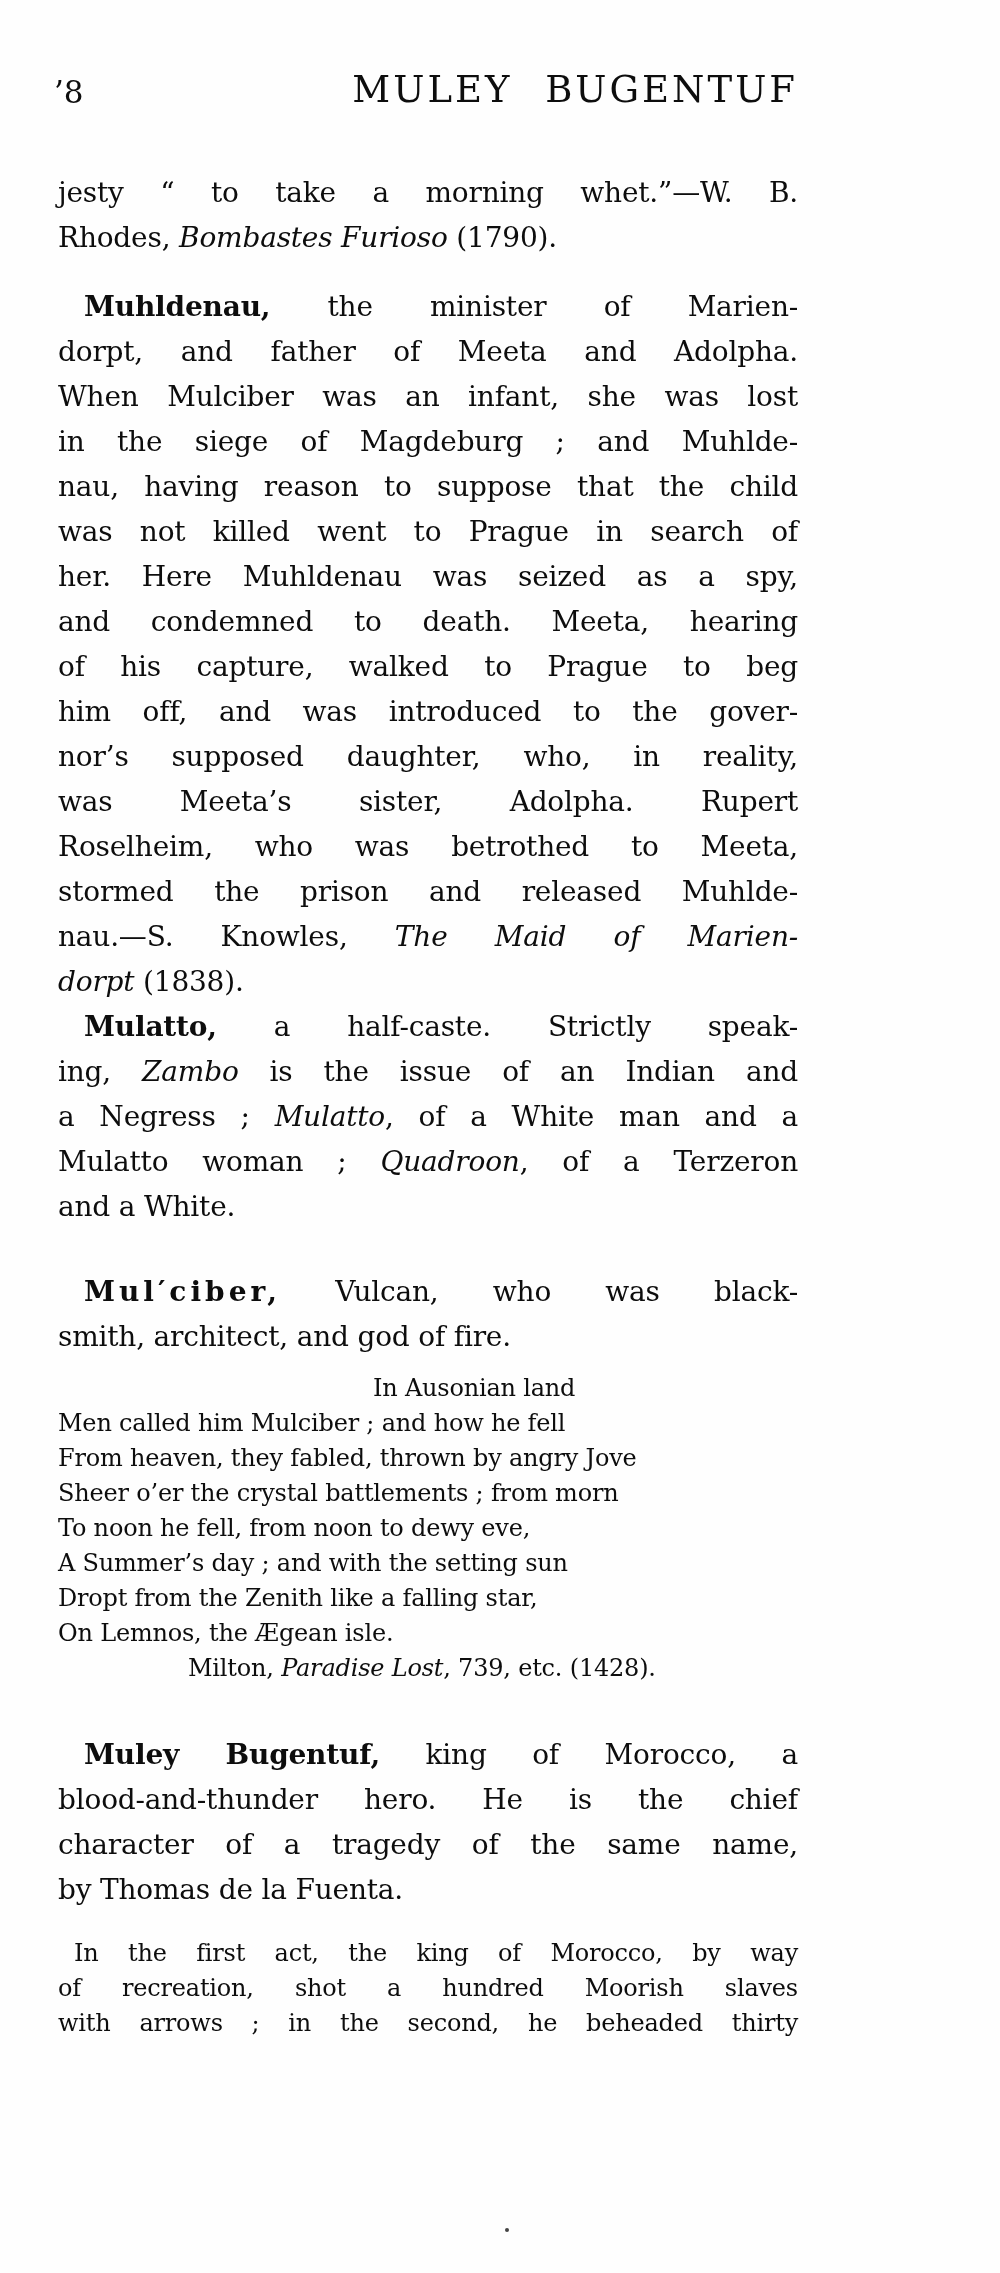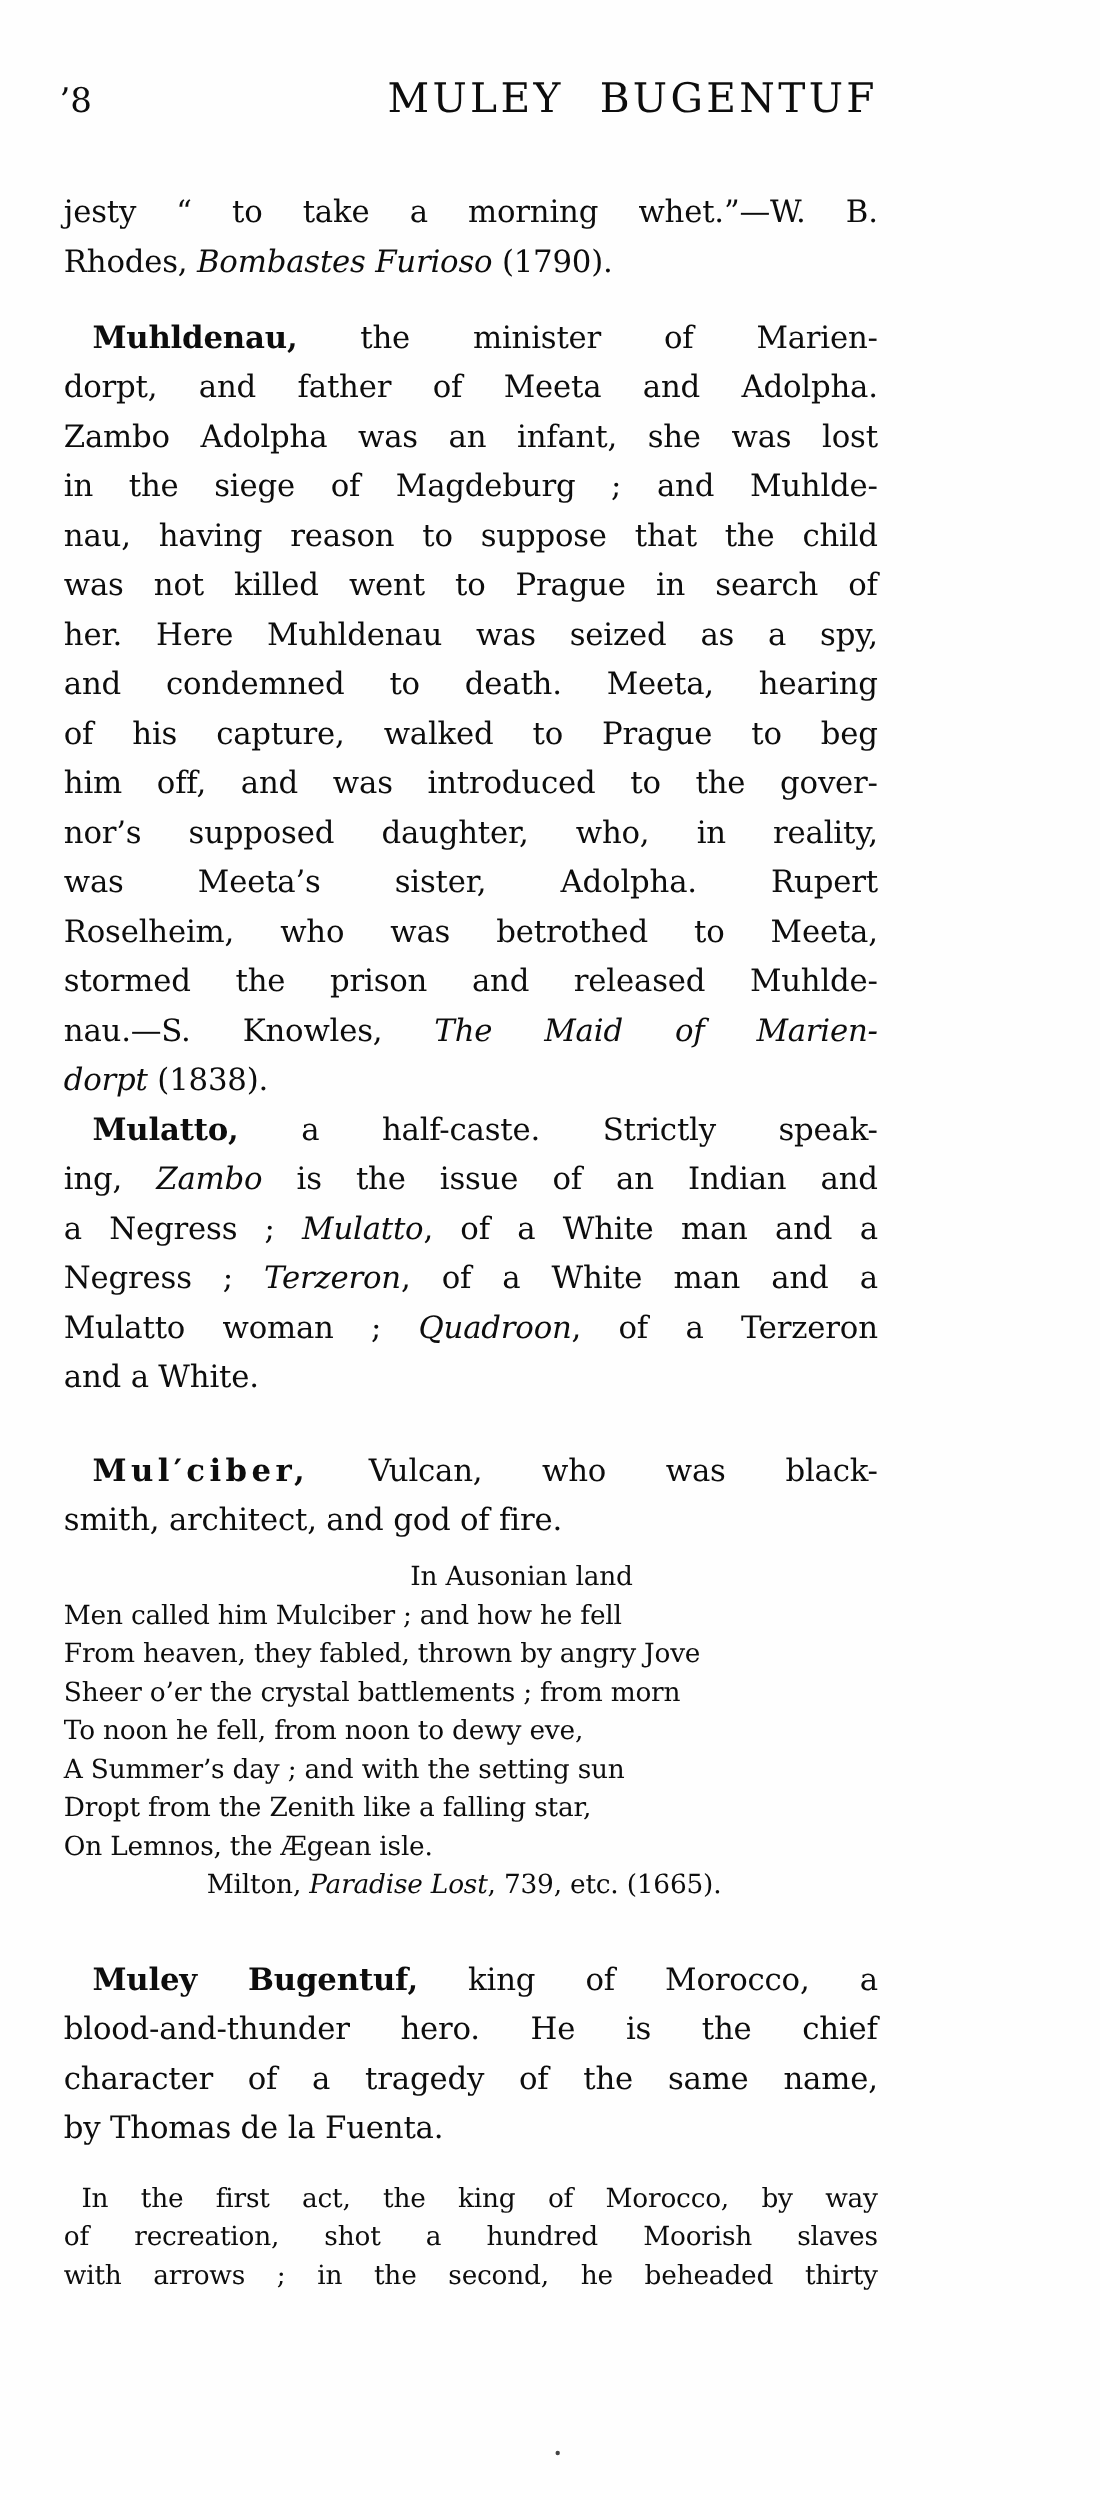--- a/index.html
+++ b/index.html
@@ -52,57 +52,56 @@
       <div class="title" data-name="page-title">MULEY BUGENTUF</div>
     </div>
     <div data-name="page-body">
         <div class="block main" data-name="entry-jesty-continuation">
           <div class="line just" data-name="text-line"><span data-name="text-run">jesty “ to take a morning whet.”—W. B.</span></div>
           <div class="line" data-name="text-line"><span data-name="text-run">Rhodes, </span><span class="i" data-name="text-run">Bombastes Furioso</span><span data-name="text-run"> (1790).</span></div>
         </div>
         <div class="block main" data-name="entry-muhldenau">
           <div class="line just" data-name="text-line" style="padding-left: 26px;"><span class="b" data-name="text-run">Muhldenau,</span><span data-name="text-run"> the minister of Marien-</span></div>
           <div class="line just" data-name="text-line"><span data-name="text-run">dorpt, and father of Meeta and Adolpha.</span></div>
-          <div class="line just" data-name="text-line"><span data-name="text-run">Zambo Adolpha was an infant, she was lost</span></div>
+          <div class="line just" data-name="text-line"><span data-name="text-run">When Mulciber was an infant, she was lost</span></div>
           <div class="line just" data-name="text-line"><span data-name="text-run">in the siege of Magdeburg ; and Muhlde-</span></div>
           <div class="line just" data-name="text-line"><span data-name="text-run">nau, having reason to suppose that the child</span></div>
           <div class="line just" data-name="text-line"><span data-name="text-run">was not killed went to Prague in search of</span></div>
           <div class="line just" data-name="text-line"><span data-name="text-run">her.  Here Muhldenau was seized as a spy,</span></div>
           <div class="line just" data-name="text-line"><span data-name="text-run">and condemned to death.  Meeta, hearing</span></div>
           <div class="line just" data-name="text-line"><span data-name="text-run">of his capture, walked to Prague to beg</span></div>
           <div class="line just" data-name="text-line"><span data-name="text-run">him off, and was introduced to the gover-</span></div>
           <div class="line just" data-name="text-line"><span data-name="text-run">nor’s supposed daughter, who, in reality,</span></div>
           <div class="line just" data-name="text-line"><span data-name="text-run">was Meeta’s sister, Adolpha.  Rupert</span></div>
           <div class="line just" data-name="text-line"><span data-name="text-run">Roselheim, who was betrothed to Meeta,</span></div>
           <div class="line just" data-name="text-line"><span data-name="text-run">stormed the prison and released Muhlde-</span></div>
           <div class="line just" data-name="text-line"><span data-name="text-run">nau.—S. Knowles, </span><span class="i" data-name="text-run">The Maid of Marien-</span></div>
           <div class="line" data-name="text-line"><span class="i" data-name="text-run">dorpt</span><span data-name="text-run"> (1838).</span></div>
         </div>
         <div class="block main" data-name="entry-mulatto">
           <div class="line just" data-name="text-line" style="padding-left: 26px;"><span class="b" data-name="text-run">Mulatto,</span><span data-name="text-run"> a half-caste.  Strictly speak-</span></div>
           <div class="line just" data-name="text-line"><span data-name="text-run">ing, </span><span class="i" data-name="text-run">Zambo</span><span data-name="text-run"> is the issue of an Indian and</span></div>
           <div class="line just" data-name="text-line"><span data-name="text-run">a Negress ; </span><span class="i" data-name="text-run">Mulatto</span><span data-name="text-run">, of a White man and a</span></div>
-          <div class="line just" data-name="text-line"><span data-name="text-run">Negress ; </span><span class="i" data-name="text-run">Terzeron</span><span data-name="text-run">, of a White man and a</span></div>
           <div class="line just" data-name="text-line"><span data-name="text-run">Mulatto woman ; </span><span class="i" data-name="text-run">Quadroon</span><span data-name="text-run">, of a Terzeron</span></div>
           <div class="line" data-name="text-line"><span data-name="text-run">and a White.</span></div>
         </div>
         <div class="block main" data-name="entry-mulciber">
           <div class="line just" data-name="text-line" style="padding-left: 26px;"><span class="sp" data-name="text-run">Mul′ciber,</span><span data-name="text-run"> Vulcan, who was black-</span></div>
           <div class="line" data-name="text-line"><span data-name="text-run">smith, architect, and god of fire.</span></div>
         </div>
         <div class="block verse" data-name="verse-quote">
           <div class="line" data-name="text-line" style="padding-left: 315px;"><span data-name="text-run">In Ausonian land</span></div>
           <div class="line" data-name="text-line"><span data-name="text-run">Men called him Mulciber ;  and how he fell</span></div>
           <div class="line" data-name="text-line"><span data-name="text-run">From heaven, they fabled, thrown by angry Jove</span></div>
           <div class="line" data-name="text-line"><span data-name="text-run">Sheer o’er the crystal battlements ;  from morn</span></div>
           <div class="line" data-name="text-line"><span data-name="text-run">To noon he fell, from noon to dewy eve,</span></div>
           <div class="line" data-name="text-line"><span data-name="text-run">A Summer’s day ;  and with the setting sun</span></div>
           <div class="line" data-name="text-line"><span data-name="text-run">Dropt from the Zenith like a falling star,</span></div>
           <div class="line" data-name="text-line"><span data-name="text-run">On Lemnos, the Ægean isle.</span></div>
-          <div class="line" data-name="text-line" style="padding-left: 130px;"><span data-name="text-run">Milton, </span><span class="i" data-name="text-run">Paradise Lost</span><span data-name="text-run">, 739, etc. (1665).</span></div>
+          <div class="line" data-name="text-line" style="padding-left: 130px;"><span data-name="text-run">Milton, </span><span class="i" data-name="text-run">Paradise Lost</span><span data-name="text-run">, 739, etc. (1428).</span></div>
         </div>
         <div class="block main" data-name="entry-muley-bugentuf">
           <div class="line just" data-name="text-line" style="padding-left: 26px;"><span class="b" data-name="text-run">Muley Bugentuf,</span><span data-name="text-run"> king of Morocco, a</span></div>
           <div class="line just" data-name="text-line"><span data-name="text-run">blood-and-thunder hero.  He is the chief</span></div>
           <div class="line just" data-name="text-line"><span data-name="text-run">character of a tragedy of the same name,</span></div>
           <div class="line" data-name="text-line"><span data-name="text-run">by Thomas de la Fuenta.</span></div>
         </div>
         <div class="block small" data-name="entry-muley-note">
           <div class="line just" data-name="text-line" style="padding-left: 16px;"><span data-name="text-run">In the first act, the king of Morocco, by way</span></div>
           <div class="line just" data-name="text-line"><span data-name="text-run">of recreation, shot a hundred Moorish slaves</span></div>

